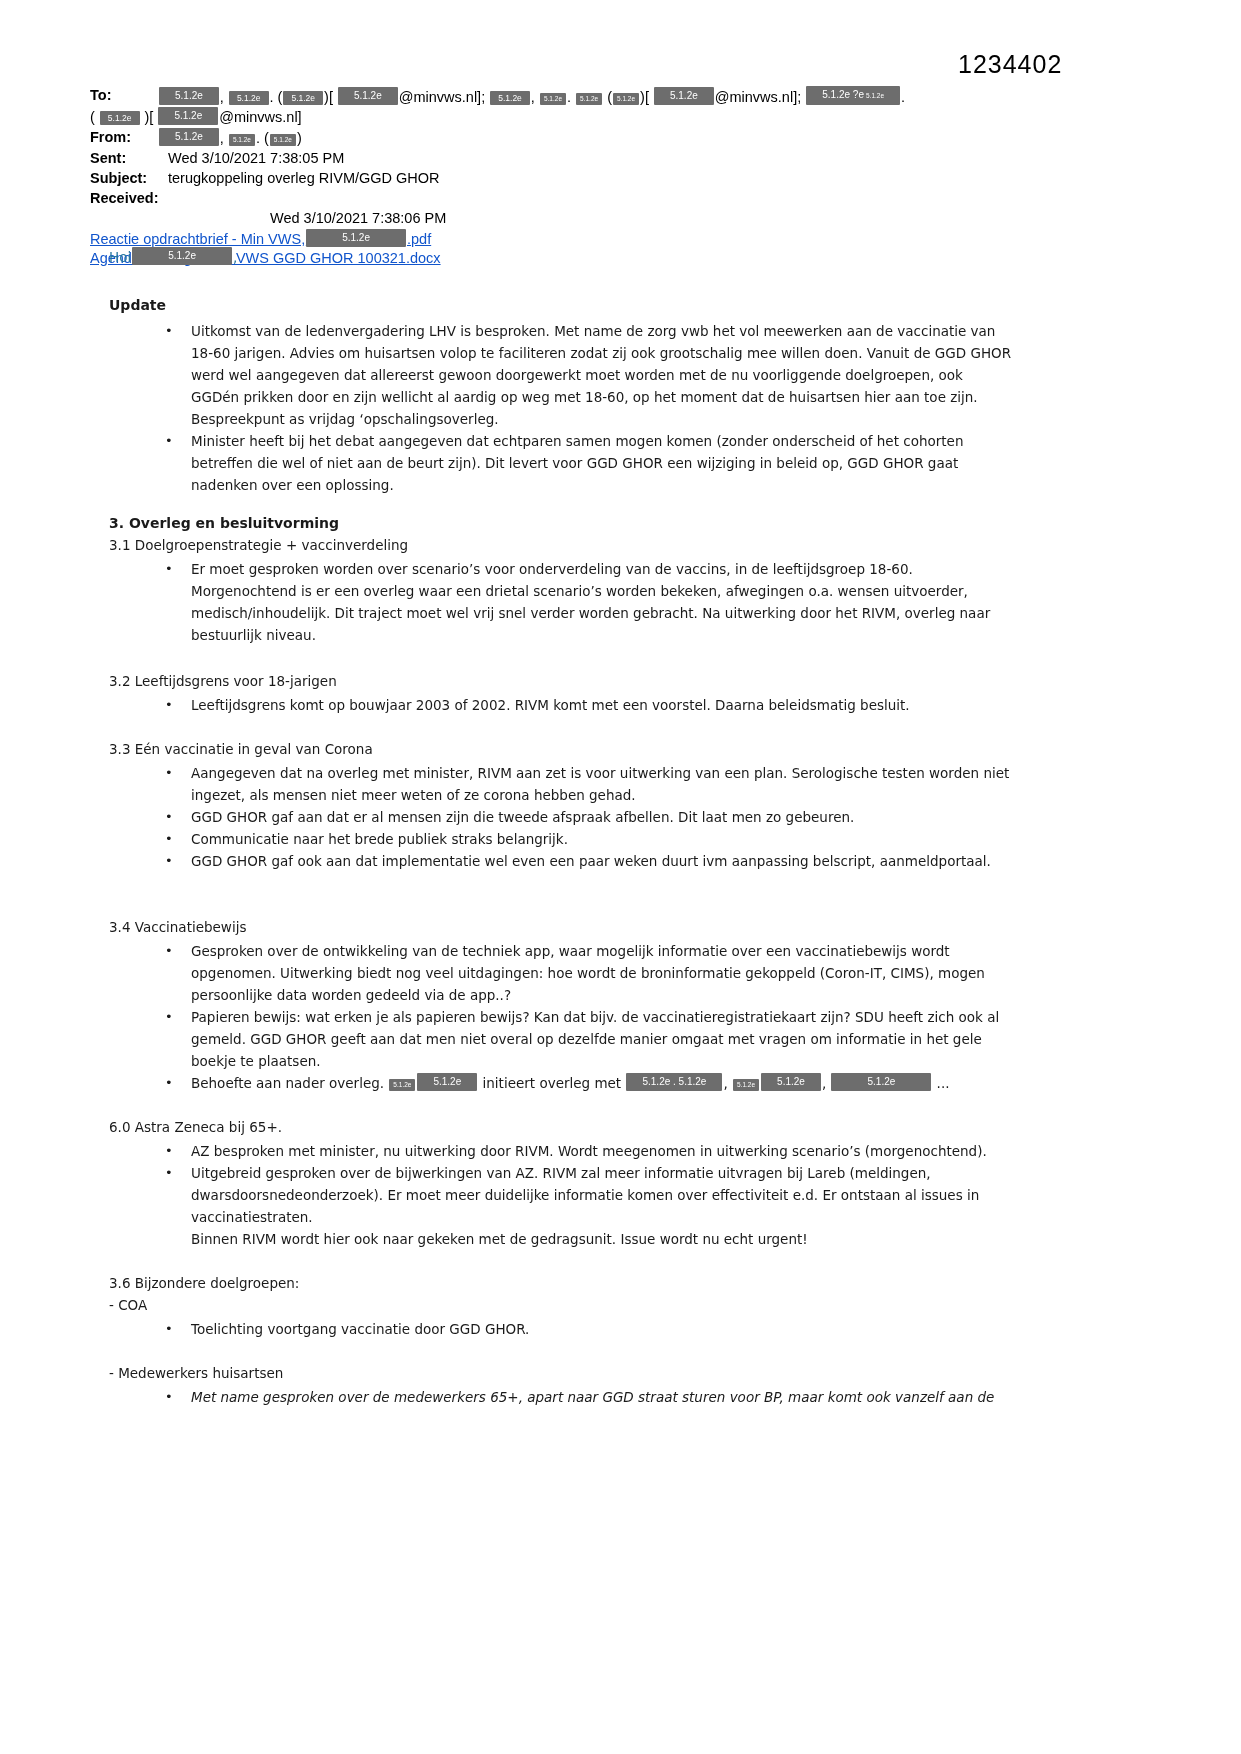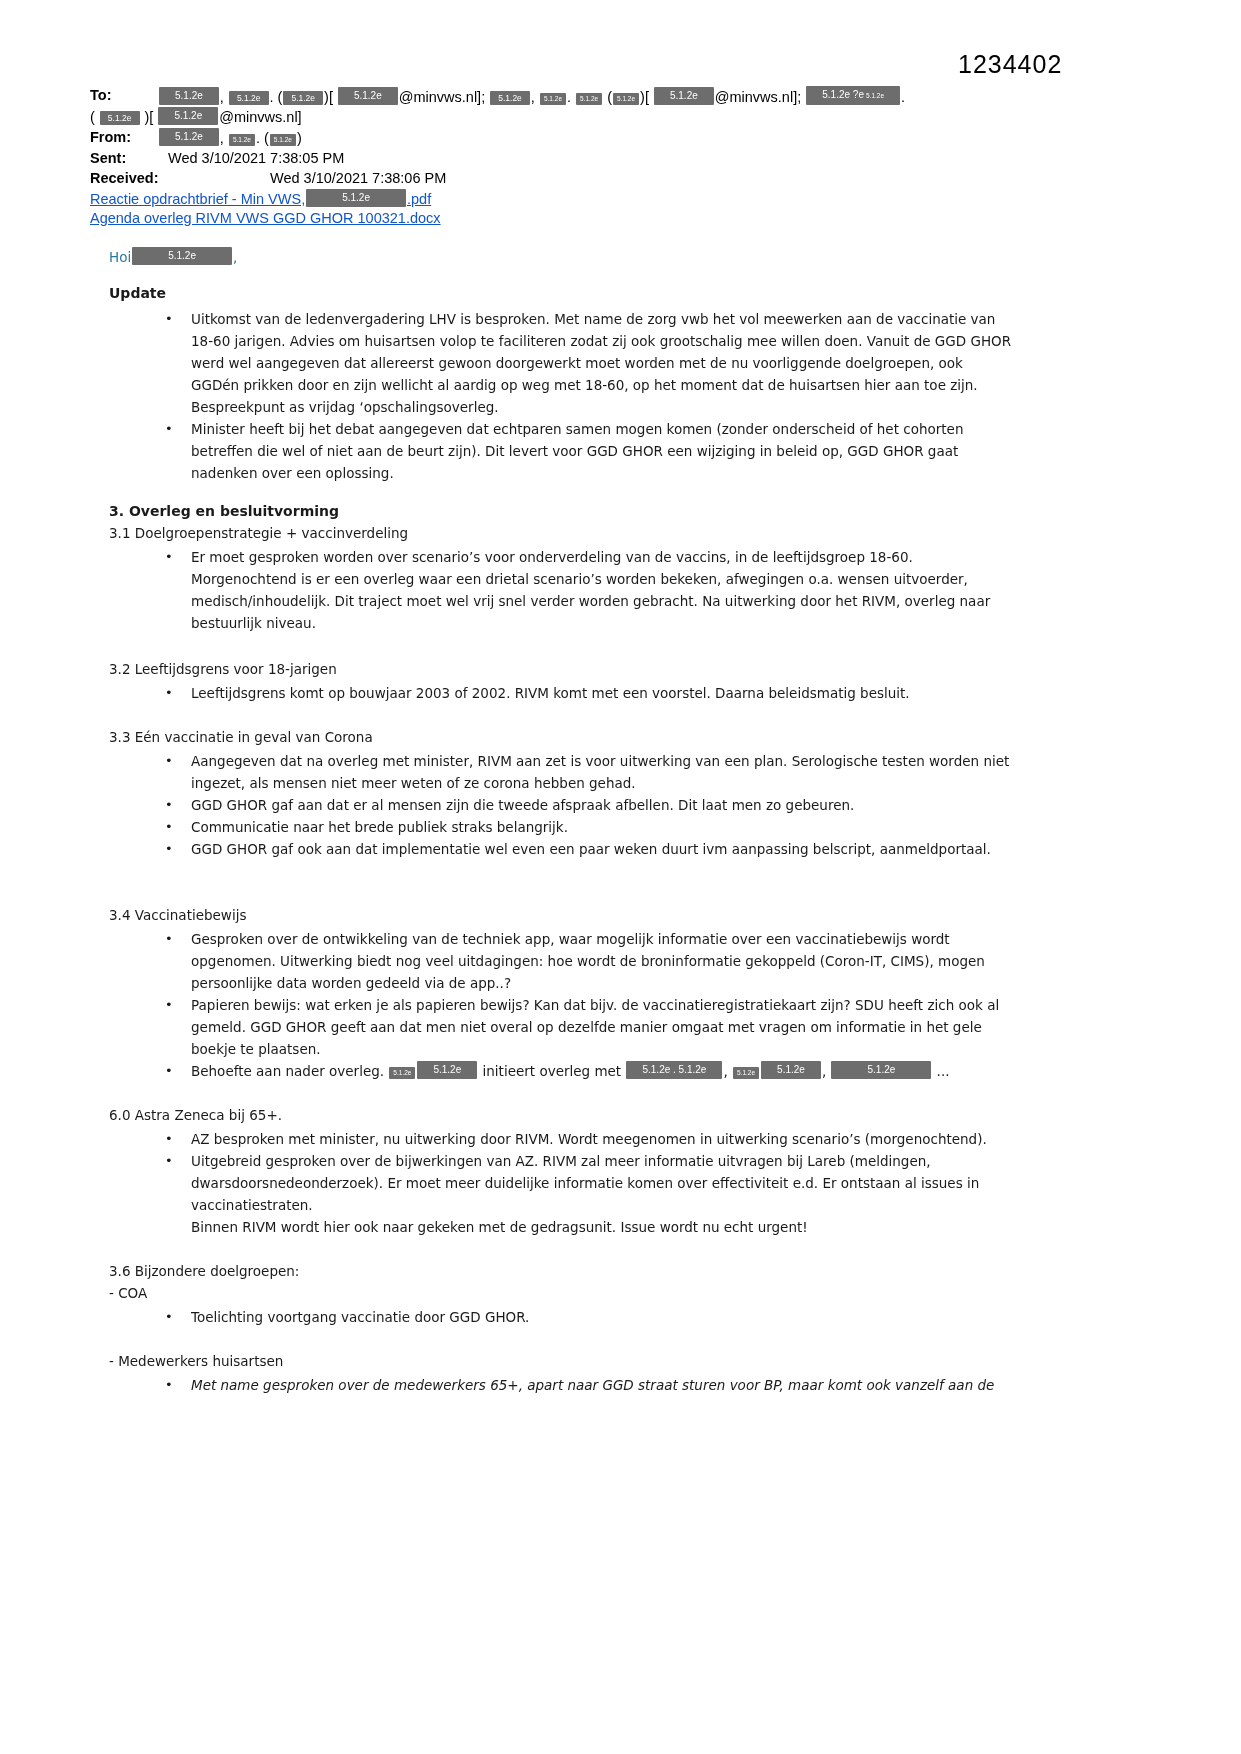--- a/index.html
+++ b/index.html
@@ -13,21 +13,21 @@
   }
   .email-header{
     position:absolute;top:86px;left:90px;width:1070px;
     font-family:"Liberation Sans",sans-serif;font-size:14.5px;line-height:19px;color:#000;
   }
   .hrow{margin-bottom:1px;}
   .hlabel{font-weight:bold;display:inline-block;vertical-align:top;}
   .wlab{width:68px;}
   .slab{width:78px;}
   .hval{display:inline;}
-  .rcv-pad{padding-left:102px;}
+  .rcv-pad{padding-left:102px;margin-top:20px;}
   .flexrow{display:flex;}
   .attach{line-height:19px;}
   .attlink{color:var(--link,#1155CC);text-decoration:underline;cursor:pointer;}
   
   .rx{
     display:inline-block;background:var(--rxbg,#6d6d6d);color:#fff;
     font-family:"Liberation Sans",sans-serif;font-size:10px;line-height:12px;
     padding:3px 16px;vertical-align:text-bottom;text-align:center;
     border-radius:1px;margin:0 1px;white-space:nowrap;
   }
@@ -61,35 +61,39 @@
       <span class="hval"><span>( </span><span class="rx md">5.1.2e</span><span> )[ </span><span class="rx">5.1.2e</span><span>@minvws.nl]</span></span>
     </div>
     <div class="hrow">
       <span class="hlabel wlab">From:</span><span class="hval"><span class="rx">5.1.2e</span><span>, </span><span class="rx sm">5.1.2e</span><span>. (</span><span class="rx sm">5.1.2e</span><span>)</span></span>
     </div>
     <div class="hrow flexrow">
       <span class="hlabel slab">Sent:</span>
         <span class="hval">Wed 3/10/2021 7:38:05 PM</span>
     </div>
     <div class="hrow flexrow">
+      <span class="hlabel slab">Subject:</span>
+        <span class="hval">terugkoppeling overleg RIVM/GGD GHOR</span>
+    </div>
+    <div class="hrow flexrow">
       <span class="hlabel slab">Received:</span>
         <span class="hval rcv-pad">Wed 3/10/2021 7:38:06 PM</span>
     </div>
     <div class="attach">
       <a class="attlink"><span><span>Reactie opdrachtbrief - Min VWS,</span><span class="rx wide">5.1.2e</span><span>.pdf</span></span></a>
     </div>
     <div class="attach">
       <a class="attlink"><span><span>Agenda overleg RIVM VWS GGD GHOR 100321.docx</span></span></a>
     </div>
   </div>
 
   <div class="bodycol">
     <div class="greeting"><span>Hoi</span><span class="rx wide">5.1.2e</span><span>,</span></div>
     <div id="body-blocks">
-        <div class="bh" style="margin-top: 14px;">Update</div>
+        <div class="bh" style="margin-top: 26px;">Update</div>
         <ul class="blk" style="margin-top: 4px;">
           <li>Uitkomst van de ledenvergadering LHV is besproken.  Met name de zorg vwb het vol meewerken aan de vaccinatie van 18-60 jarigen. Advies om huisartsen volop te faciliteren zodat zij ook grootschalig mee willen doen. Vanuit de GGD GHOR werd wel aangegeven dat allereerst gewoon doorgewerkt moet worden met de nu voorliggende doelgroepen, ook GGDén prikken door en zijn wellicht al aardig op weg met 18-60, op het moment dat de huisartsen hier aan toe zijn.  Bespreekpunt as vrijdag ‘opschalingsoverleg.</li>
           <li>Minister heeft bij het debat aangegeven dat echtparen samen mogen komen (zonder onderscheid of het cohorten betreffen die wel of niet aan de beurt zijn). Dit levert voor GGD GHOR een wijziging in beleid op, GGD GHOR gaat nadenken over een oplossing.</li>
         </ul>
         <div class="bh" style="margin-top: 16px;">3. Overleg en besluitvorming</div>
         <div class="bsh">3.1 Doelgroepenstrategie + vaccinverdeling</div>
         <ul class="blk" style="margin-top: 2px;">
           <li>Er moet gesproken worden over scenario’s voor onderverdeling van de vaccins, in de leeftijdsgroep 18-60. Morgenochtend is er een overleg waar een drietal scenario’s worden bekeken, afwegingen o.a. wensen uitvoerder, medisch/inhoudelijk. Dit traject moet wel vrij snel verder worden gebracht. Na uitwerking door het RIVM, overleg naar bestuurlijk niveau.</li>
         </ul>
         <div class="bsh" style="margin-top: 24px;">3.2 Leeftijdsgrens voor 18-jarigen</div>

